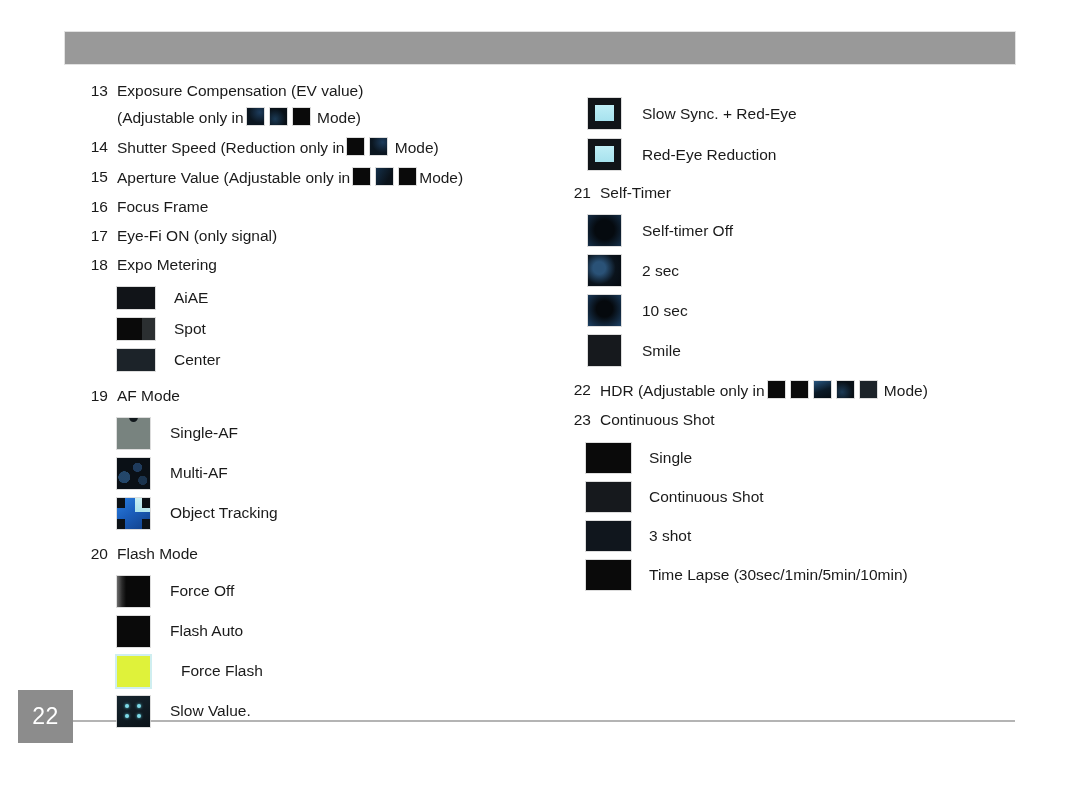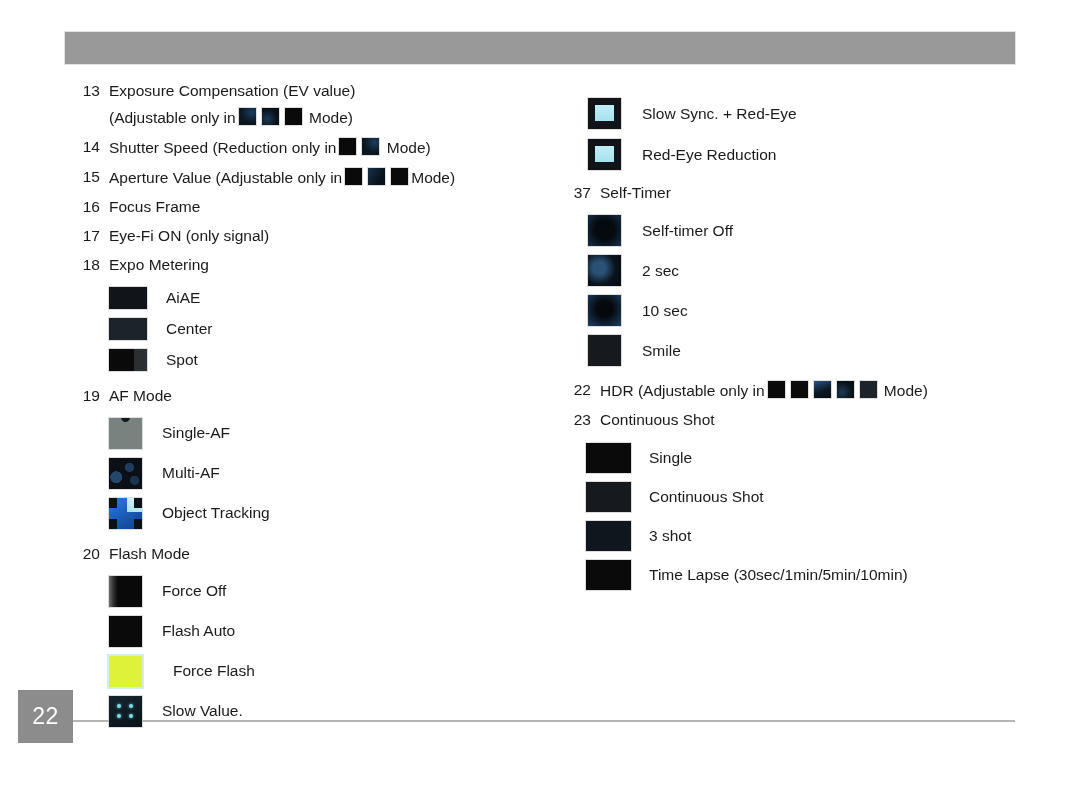--- a/index.html
+++ b/index.html
@@ -47,21 +47,21 @@
     align-items: center;
     justify-content: center;
     letter-spacing: .5px;
   }
 
   
   .col {
     position: absolute;
     top: 78px;
   }
-  .col-left  { left: 70px;  width: 470px; }
+  .col-left  { left: 78px;  width: 470px; }
   .col-right { left: 561px; width: 470px; }
 
   
   .num-row {
     display: flex;
     align-items: flex-start;
     margin-bottom: 3px;
   }
   .num {
     width: 30px;
@@ -269,26 +269,26 @@
     <div class="num">18</div>
     <div class="num-text">Expo Metering</div>
   </div>
 
   <div style="margin-left:39px; margin-top:6px;">
     <div class="icon-row">
       <span class="chip chip-meter f-black2"></span>
       <span class="lbl" style="margin-left:19px">AiAE</span>
     </div>
     <div class="icon-row">
+      <span class="chip chip-meter f-spot"></span>
+      <span class="lbl" style="margin-left:19px">Spot</span>
+    </div>
+    <div class="icon-row">
       <span class="chip chip-meter f-dark"></span>
       <span class="lbl" style="margin-left:19px">Center</span>
-    </div>
-    <div class="icon-row">
-      <span class="chip chip-meter f-spot"></span>
-      <span class="lbl" style="margin-left:19px">Spot</span>
     </div>
   </div>
 
   <div class="num-row" style="margin-top:12px">
     <div class="num">19</div>
     <div class="num-text">AF Mode</div>
   </div>
 
   <div style="margin-left:39px; margin-top:4px;">
     <div class="icon-row">
@@ -347,21 +347,21 @@
       <span class="chip chip-sq f-redeye"></span>
       <span class="lbl" style="margin-left:21px">Slow Sync. + Red-Eye</span>
     </div>
     <div class="icon-row" style="margin-top:10px">
       <span class="chip chip-sq f-redeye"></span>
       <span class="lbl" style="margin-left:21px">Red-Eye Reduction</span>
     </div>
   </div>
 
   <div class="num-row" style="margin-top:10px">
-    <div class="num">37</div>
+    <div class="num">21</div>
     <div class="num-text">Self-Timer</div>
   </div>
 
   <div style="margin-left:27px; margin-top:4px;">
     <div class="icon-row">
       <span class="chip chip-sq f-stoff"></span>
       <span class="lbl" style="margin-left:21px">Self-timer Off</span>
     </div>
     <div class="icon-row">
       <span class="chip chip-sq f-2sec"></span>

